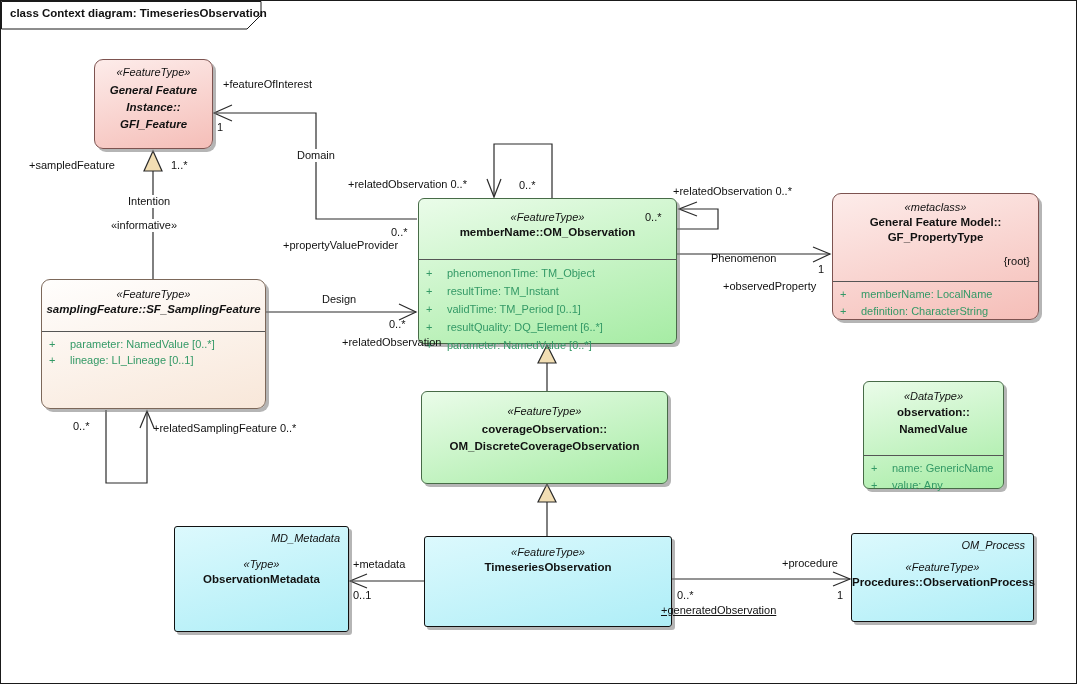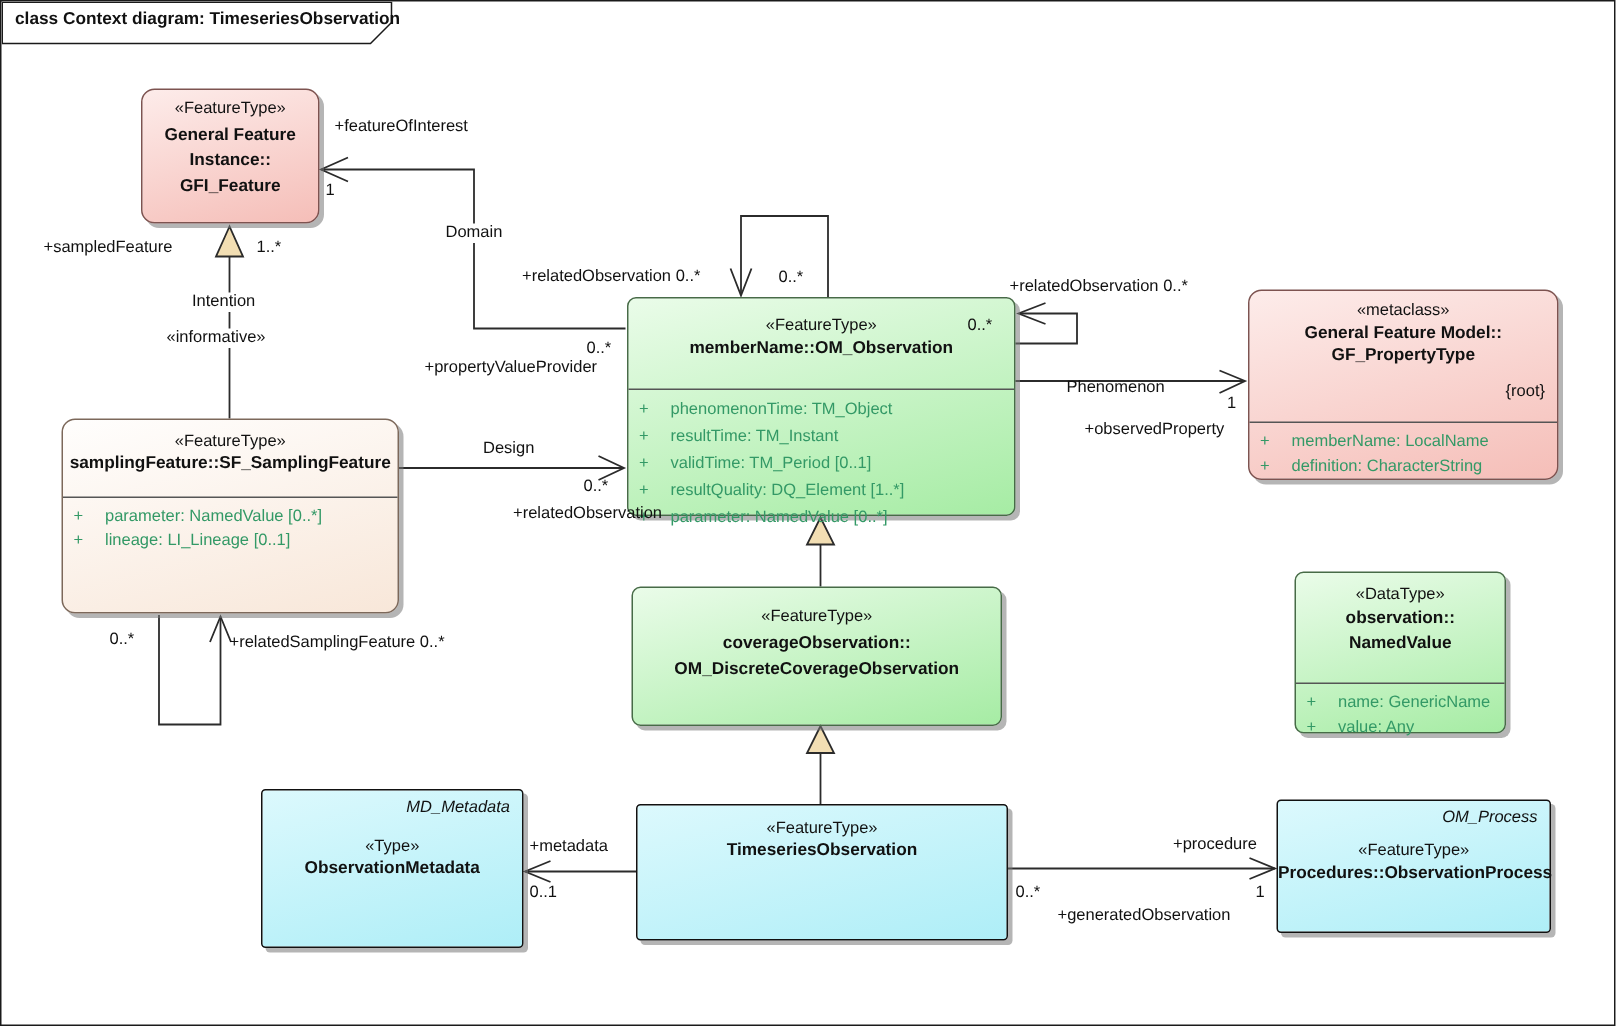--- a/index.html
+++ b/index.html
@@ -13,23 +13,23 @@
     position:absolute;z-index:2;box-sizing:border-box;
     border:1.5px solid #444;box-shadow:3px 3px 0 rgba(120,120,120,0.55);
     font-size:11px;line-height:15px;
   }
   .fill-pink{background:linear-gradient(165deg,var(--pink-light),var(--pink));border-color:#7d5350;border-radius:9px;}
   .fill-cream{background:linear-gradient(165deg,var(--cream-light),var(--cream));border-color:#7c685a;border-radius:9px;}
   .fill-green{background:linear-gradient(165deg,var(--green-light),var(--green));border-color:#476b47;border-radius:6px;}
   .fill-cyan{background:linear-gradient(165deg,var(--cyan-light),var(--cyan));border-color:#111;border-radius:3px;}
   .hdr{position:relative;text-align:center;}
   .hdr.sep{border-bottom:1.2px solid #555;}
-  .stereo{font-size:11px;}
+  .stereo{font-size:11px;font-style:italic;}
   .cls-name{font-weight:bold;font-size:11.5px;}
-  .cls-name.it{}
+  .cls-name.it{font-style:italic;}
   .parent-ref{position:absolute;right:8px;top:4px;font-style:italic;font-size:11px;}
   .tagval{position:absolute;right:8px;font-size:11px;}
   .attrs{padding-top:4px;}
   .attr-row{position:relative;color:var(--attr-text);white-space:nowrap;}
   .attr-row .vis{position:absolute;left:7px;}
   .attr-row .atxt{margin-left:28px;}
   .lbl{position:absolute;z-index:3;font-size:11px;white-space:nowrap;line-height:13px;}
   .lbl.bg{background:#fff;padding:0 2px;}
   #frame-title{
     position:absolute;left:9px;top:6px;z-index:4;font-weight:bold;font-size:11.5px;
@@ -122,21 +122,21 @@
       <div class="attr-row" style="line-height:18px;">
         <span class="vis">+</span>
         <span class="atxt">resultTime: TM_Instant</span>
       </div>
       <div class="attr-row" style="line-height:18px;">
         <span class="vis">+</span>
         <span class="atxt">validTime: TM_Period [0..1]</span>
       </div>
       <div class="attr-row" style="line-height:18px;">
         <span class="vis">+</span>
-        <span class="atxt">resultQuality: DQ_Element [1..*]</span>
+        <span class="atxt">resultQuality: DQ_Element [6..*]</span>
       </div>
       <div class="attr-row" style="line-height:18px;">
         <span class="vis">+</span>
         <span class="atxt">parameter: NamedValue [0..*]</span>
       </div>
     </div>
   </div>
 
   <div class="uml-box fill-pink" style="left:831px;top:192px;width:207px;height:127px;">
     <div class="hdr sep" style="height:81px;padding-top:6px;">
@@ -225,15 +225,15 @@
   <span class="lbl" style="left:710px;top:241px;margin-top:10px;">Phenomenon</span>
   <span class="lbl" style="left:817px;top:262px;">1</span>
   <span class="lbl" style="left:722px;top:279px;">+observedProperty</span>
   <span class="lbl" style="left:72px;top:419px;">0..*</span>
   <span class="lbl" style="left:152px;top:421px;">+relatedSamplingFeature 0..*</span>
   <span class="lbl" style="left:352px;top:557px;">+metadata</span>
   <span class="lbl" style="left:352px;top:588px;">0..1</span>
   <span class="lbl" style="left:781px;top:556px;">+procedure</span>
   <span class="lbl" style="left:836px;top:588px;">1</span>
   <span class="lbl" style="left:676px;top:588px;">0..*</span>
-  <span class="lbl" style="left:704px;top:603px;">+generatedObservation</span>
+  <span class="lbl" style="left:660px;top:603px;text-decoration:underline;">+generatedObservation</span>
 
 </div>
 
 </body></html>

